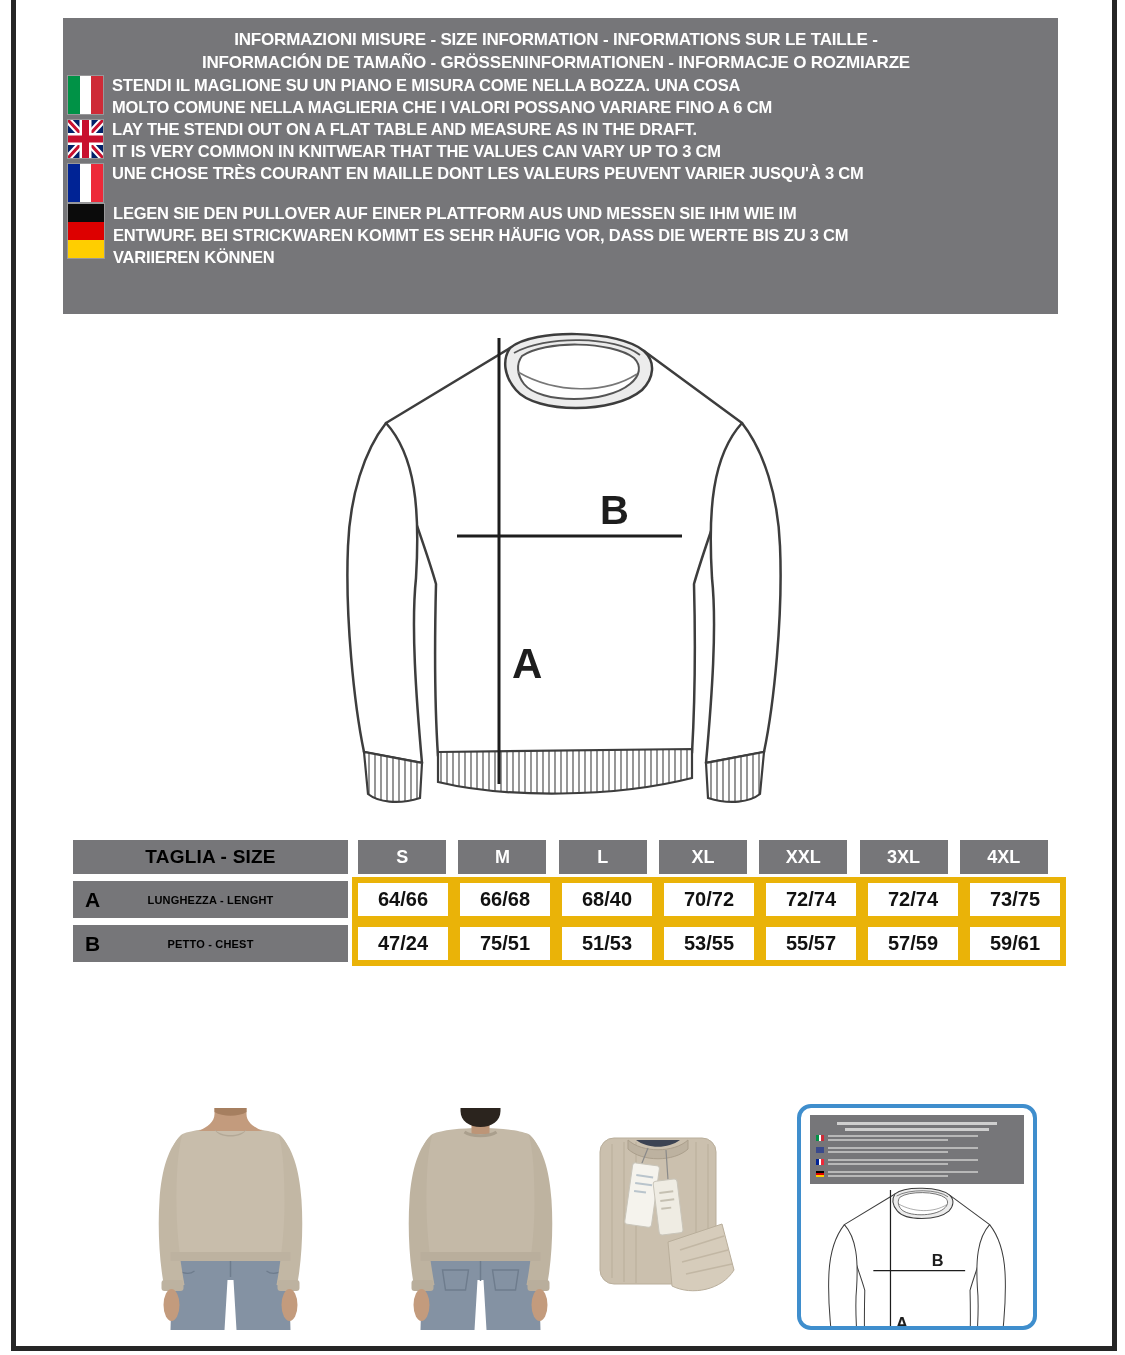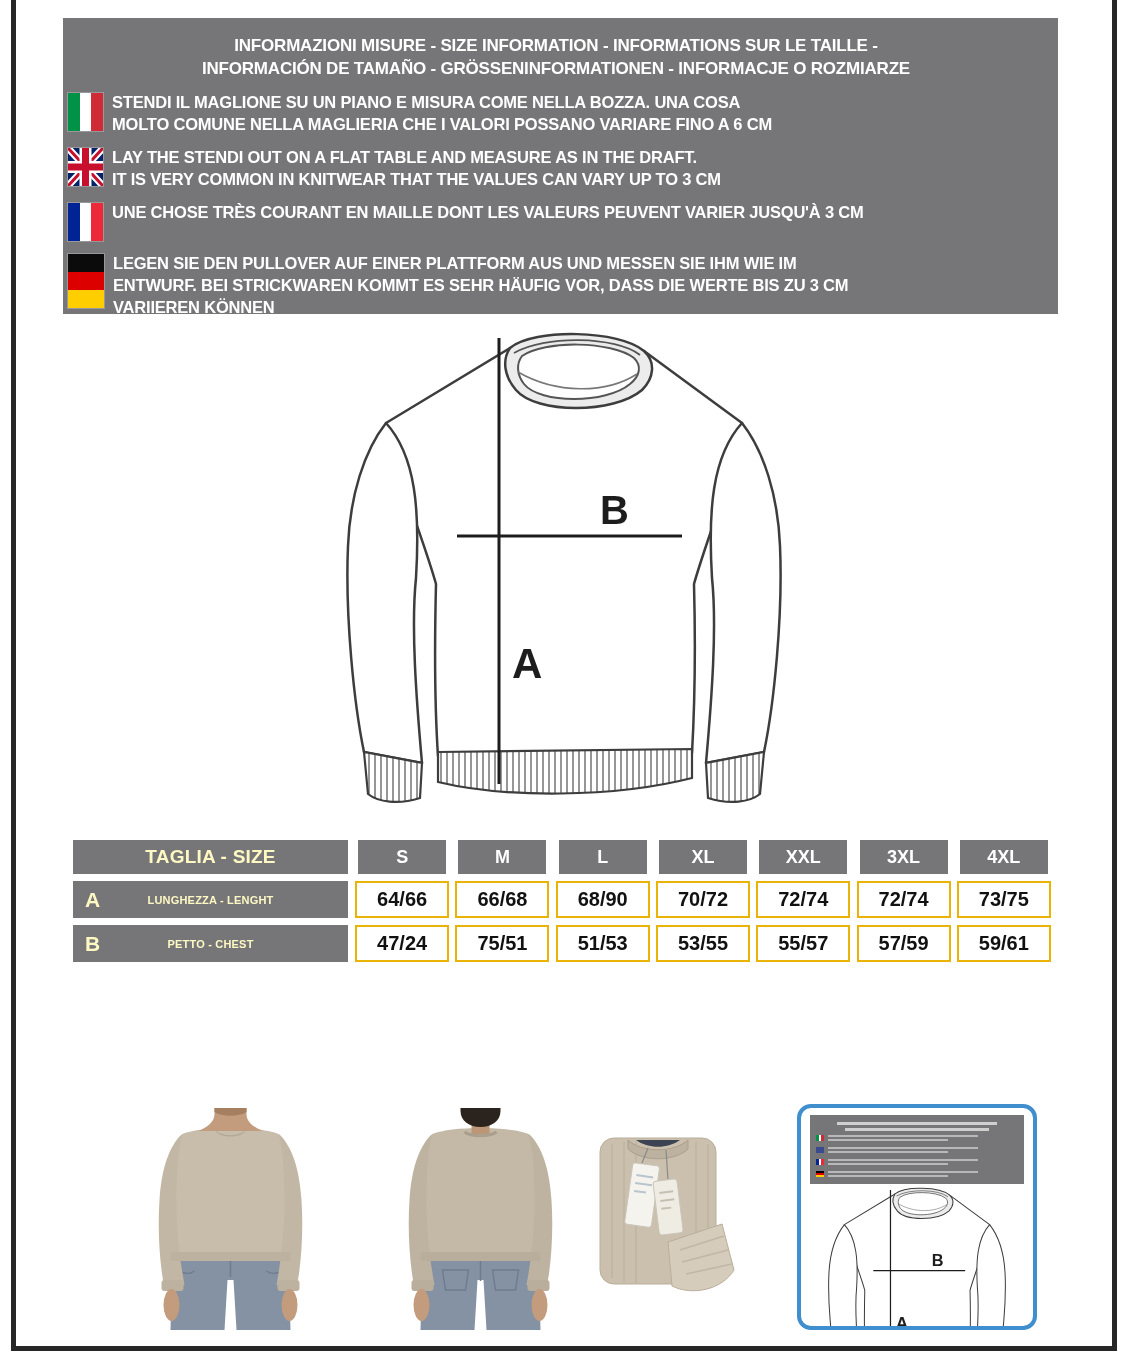--- a/index.html
+++ b/index.html
@@ -7,51 +7,51 @@
     position:relative;width:1125px;height:1355px;background:#ffffff;
     font-family:"Liberation Sans","DejaVu Sans",sans-serif;overflow:hidden;
   }
   .frame{
     position:absolute;left:11px;top:-6px;width:1106px;height:1357px;
     border:5px solid #262626;border-top:none;box-sizing:border-box;pointer-events:none;
   }
   
   .info-box{
     position:absolute;left:63px;top:18px;width:995px;height:296px;
-    background:#767679;color:#fff;box-sizing:border-box;padding:16px 12px 6px 3px;
+    background:#767679;color:#fff;box-sizing:border-box;padding:10px 12px 6px 3px;
   }
   .titles{text-align:center;font-weight:bold;font-size:17px;line-height:23px;letter-spacing:-0.2px;}
-  .lang-row{display:flex;gap:9px;margin-top:11px;align-items:flex-start;padding-left:2px;}
+  .lang-row{display:flex;gap:9px;align-items:flex-start;padding-left:2px;}
   .flag{width:35px;height:38px;flex:none;margin-top:2px;box-shadow:0 0 0 1px rgba(255,255,255,0.25);}
   .flag-it{background:linear-gradient(to right,#009246 0 33.4%,#ffffff 33.4% 66.7%,#ce2b37 66.7%);}
   .flag-fr{background:linear-gradient(to right,#002395 0 33.4%,#ffffff 33.4% 66.7%,#ed2939 66.7%);}
   .flag-de{height:54px;width:36px;background:linear-gradient(to bottom,#0b0b0b 0 33.4%,#dd0000 33.4% 66.7%,#ffce00 66.7%);}
   .flag-uk{padding:0;box-shadow:0 0 0 1px rgba(255,255,255,0.25);}
   .lang-text{font-weight:bold;font-size:16.5px;line-height:22px;letter-spacing:-0.2px;}
   
   .sweater-main{position:absolute;left:322px;top:326px;width:484px;height:500px;}
   
   .size-table{position:absolute;left:73px;top:840px;width:981px;}
   .trow{display:flex;align-items:stretch;}
   .head-row{height:34px;margin-bottom:7px;}
   .data-row{height:37px;margin-bottom:7px;}
   .label-cell{
-    width:275px;margin-right:4px;background:#767679;color:#fef9c3;flex:none;
+    width:275px;margin-right:4px;background:#767679;color:#000000;flex:none;
     display:flex;align-items:center;justify-content:center;position:relative;
   }
   .label-cell .tbl-title{font-weight:bold;font-size:19px;letter-spacing:0.2px;}
   .label-cell .row-key{position:absolute;left:12px;top:50%;transform:translateY(-50%);font-weight:bold;font-size:21px;}
   .label-cell .row-lbl{font-weight:bold;font-size:11px;letter-spacing:0.2px;}
   .slot{flex:1;display:flex;align-items:center;justify-content:center;}
   .size-head{
     width:88px;height:34px;background:#767679;color:#fff;
     display:flex;align-items:center;justify-content:center;font-weight:bold;font-size:18px;
   }
   .value-cell{
-    width:90px;height:33px;background:#fff;border:2px solid #eab308;color:#111;
+    width:90px;height:33px;background:#fff;border:6px solid #eab308;color:#111;
     display:flex;align-items:center;justify-content:center;font-weight:bold;font-size:20px;
     box-sizing:content-box;
   }
   
   .thumb{position:absolute;background:#fff;cursor:pointer;}
   .thumb svg{display:block;width:100%;height:100%;}
   .thumb1{left:128px;top:1108px;width:205px;height:222px;}
   .thumb2{left:378px;top:1108px;width:205px;height:222px;}
   .thumb3{left:576px;top:1122px;width:170px;height:188px;}
   .thumb4{
@@ -191,21 +191,21 @@
         <span class="row-key">A</span>
         <span class="row-lbl">LUNGHEZZA - LENGHT</span>
       </div>
       <div class="slot">
           <div class="value-cell">64/66</div>
         </div>
       <div class="slot">
           <div class="value-cell">66/68</div>
         </div>
       <div class="slot">
-          <div class="value-cell">68/90</div>
+          <div class="value-cell">68/40</div>
         </div>
       <div class="slot">
           <div class="value-cell">70/72</div>
         </div>
       <div class="slot">
           <div class="value-cell">72/74</div>
         </div>
       <div class="slot">
           <div class="value-cell">72/74</div>
         </div>

